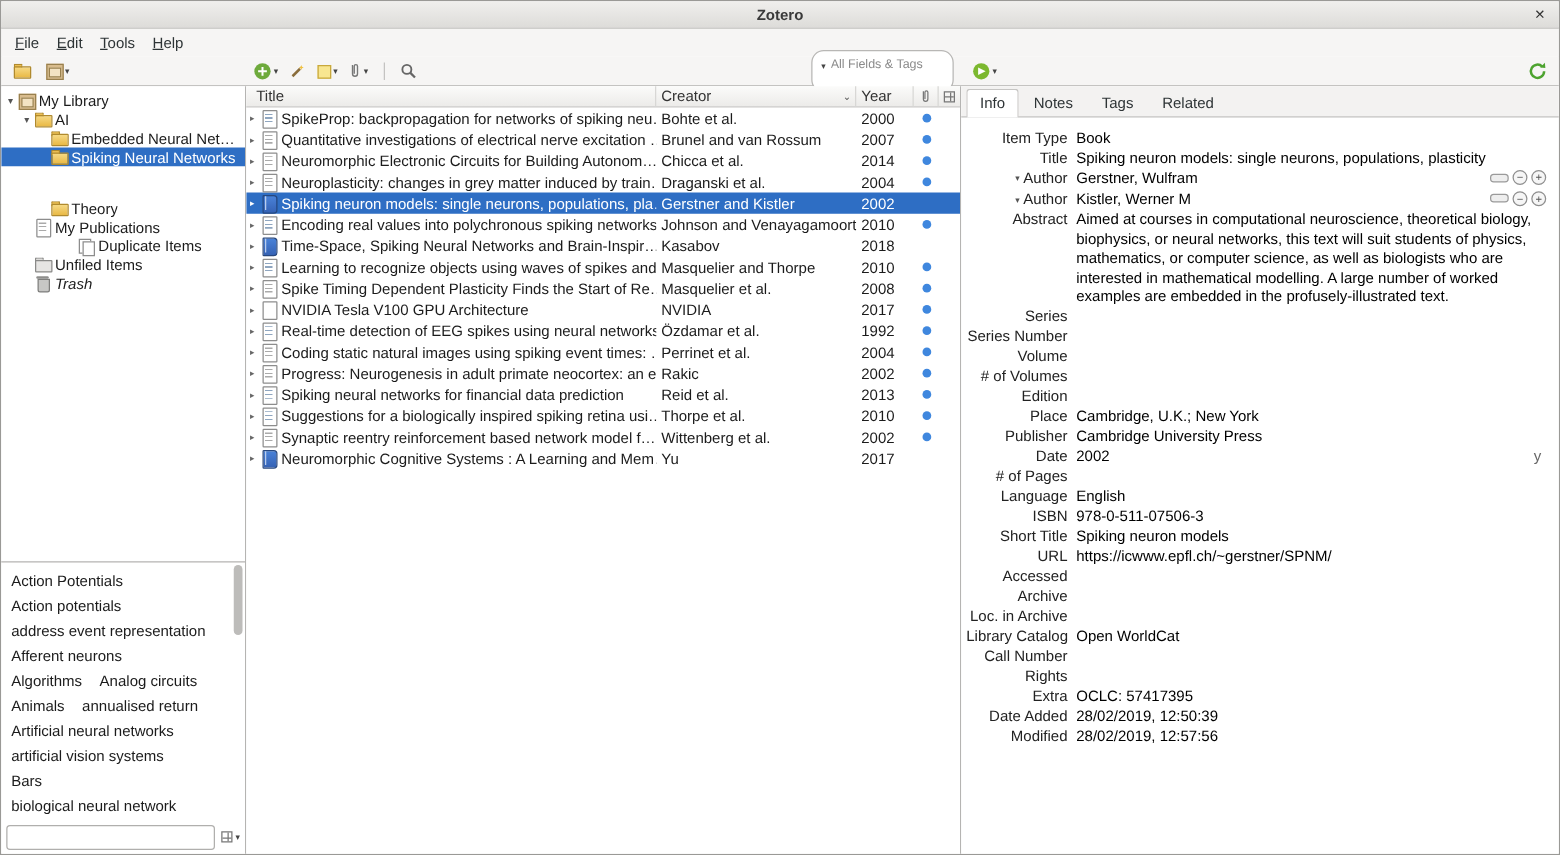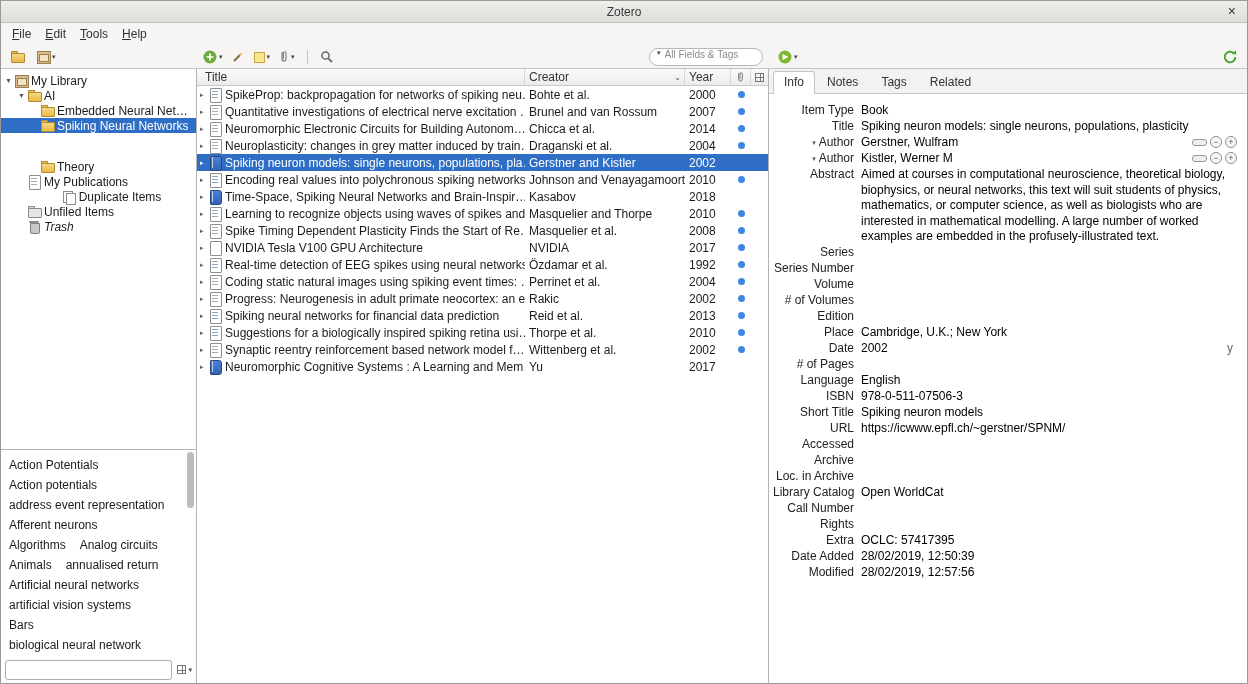--- a/index.html
+++ b/index.html
@@ -3,37 +3,37 @@
 <meta charset="utf-8">
 <style>
   :root{ --sel:#2e6ec4; --dot:#3f87de; }
   *{box-sizing:border-box;margin:0;padding:0;}
   html,body{width:1248px;height:684px;}
   body{font-family:"Liberation Sans",sans-serif;font-size:12px;color:#1b1b1b;background:#fff;overflow:hidden;}
   .window{width:100%;height:100%;display:flex;flex-direction:column;border:1px solid #9a9996;background:#fff;}
 
   
   .titlebar{height:22px;flex:none;background:linear-gradient(#f0efed,#dddcd9);border-bottom:1px solid #bfbebb;display:flex;align-items:center;justify-content:center;position:relative;}
-  .win-title{font-weight:normal;color:#3a3a3a;}
+  .win-title{font-weight:bold;color:#3a3a3a;}
   .win-close{position:absolute;right:11px;top:2px;font-size:14px;color:#333;cursor:pointer;}
 
   
   .menubar{height:22px;flex:none;background:#f6f5f4;display:flex;align-items:center;padding-left:4px;}
   .menu-item{padding:2px 7px;color:#2e3436;cursor:default;}
 
   
   .toolbar{height:24px;flex:none;background:#f6f5f4;border-bottom:1px solid #c4c3c1;display:flex;align-items:center;}
   .tb-sec{display:flex;align-items:center;height:100%;}
   .tb-left{width:196px;flex:none;padding-left:9px;gap:12px;}
   .tb-mid{width:572px;flex:none;padding:0 6px;gap:9px;}
   .tb-right{flex:1;padding:0 9px;gap:6px;}
   .tbtn{display:inline-flex;align-items:center;gap:2px;cursor:pointer;}
   .chev{font-size:7px;color:#444;}
   .sep{width:1px;height:14px;background:#c4c3c1;margin:0 3px;}
-  .searchbox{margin-left:auto;display:flex;align-items:flex-start;background:#fff;border:1px solid #b8b7b5;border-radius:10px;height:18px;width:114px;padding:0 7px;gap:4px;}
+  .searchbox{margin-left:auto;display:flex;align-items:flex-end;background:#fff;border:1px solid #b8b7b5;border-radius:10px;height:18px;width:114px;padding:16px 7px;gap:4px;}
   .searchbox input{border:none;outline:none;width:100%;font-size:10px;font-family:inherit;background:transparent;color:#444;}
   .searchbox input::placeholder{color:#8a8a8a;}
 
   
   .main{flex:1;display:flex;min-height:0;}
   .left-pane{width:196px;flex:none;border-right:1px solid #b5b4b2;display:flex;flex-direction:column;background:#fff;}
   .collections{height:380px;flex:none;padding-top:4px;overflow:hidden;}
   .tree-row{height:15px;display:flex;align-items:center;cursor:default;white-space:nowrap;}
   .tree-row .twisty{width:11px;font-size:8px;color:#555;text-align:center;flex:none;}
   .tree-label{margin-left:3px;overflow:hidden;text-overflow:ellipsis;}
@@ -510,20 +510,24 @@
           </div>
           <div class="field-row">
             <span class="field-label">Edition</span>
             <span class="field-value"></span>
           </div>
           <div class="field-row">
             <span class="field-label">Place</span>
             <span class="field-value">Cambridge, U.K.; New York</span>
           </div>
           <div class="field-row">
+            <span class="field-label">Publisher</span>
+            <span class="field-value">Cambridge University Press</span>
+          </div>
+          <div class="field-row">
             <span class="field-label">Date</span>
             <span class="field-value">2002</span>
             <span class="field-suffix">y</span>
           </div>
           <div class="field-row">
             <span class="field-label"># of Pages</span>
             <span class="field-value"></span>
           </div>
           <div class="field-row">
             <span class="field-label">Language</span>

